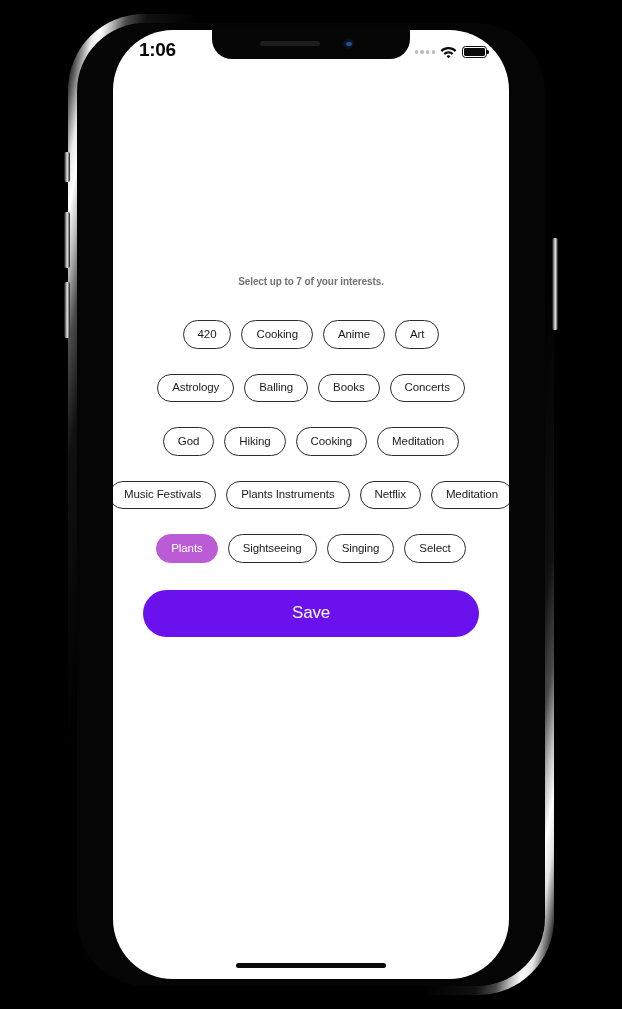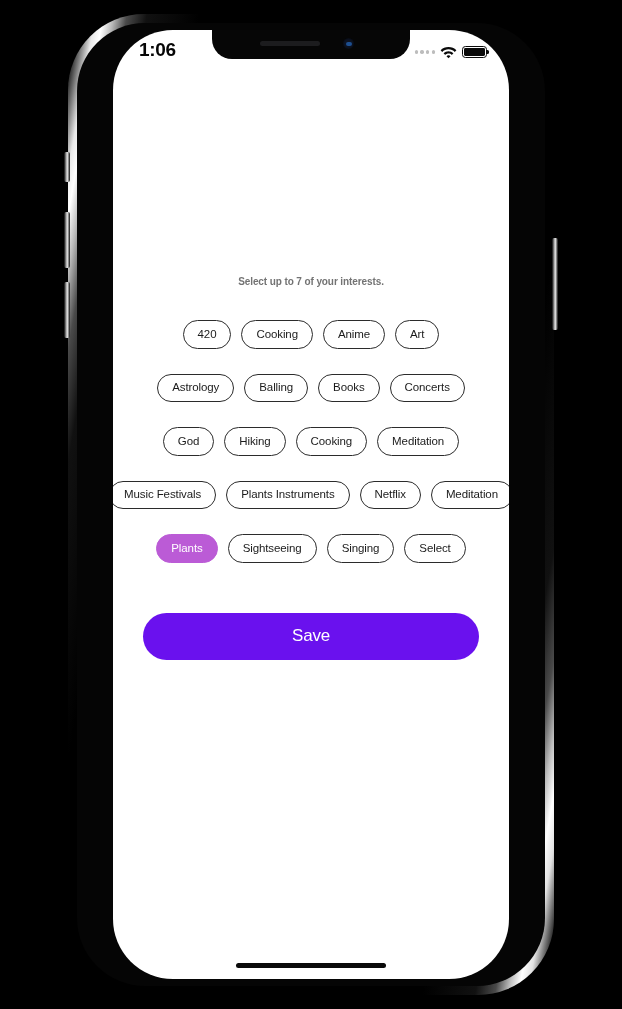--- a/index.html
+++ b/index.html
@@ -226,21 +226,21 @@
     cursor: pointer;
     letter-spacing: -0.1px;
   }
   .chip.selected {
     background: #BB5BD6;
     border-color: #BB5BD6;
     color: #ffffff;
   }
 
   .save-button {
-    margin-top: 50px;
+    margin-top: 27px;
     width: 336px;
     height: 47px;
     border: none;
     border-radius: 999px;
     background: #6A11EE;
     color: #ffffff;
     font-family: "Liberation Sans", sans-serif;
     font-size: 17px;
     cursor: pointer;
     letter-spacing: -0.2px;

